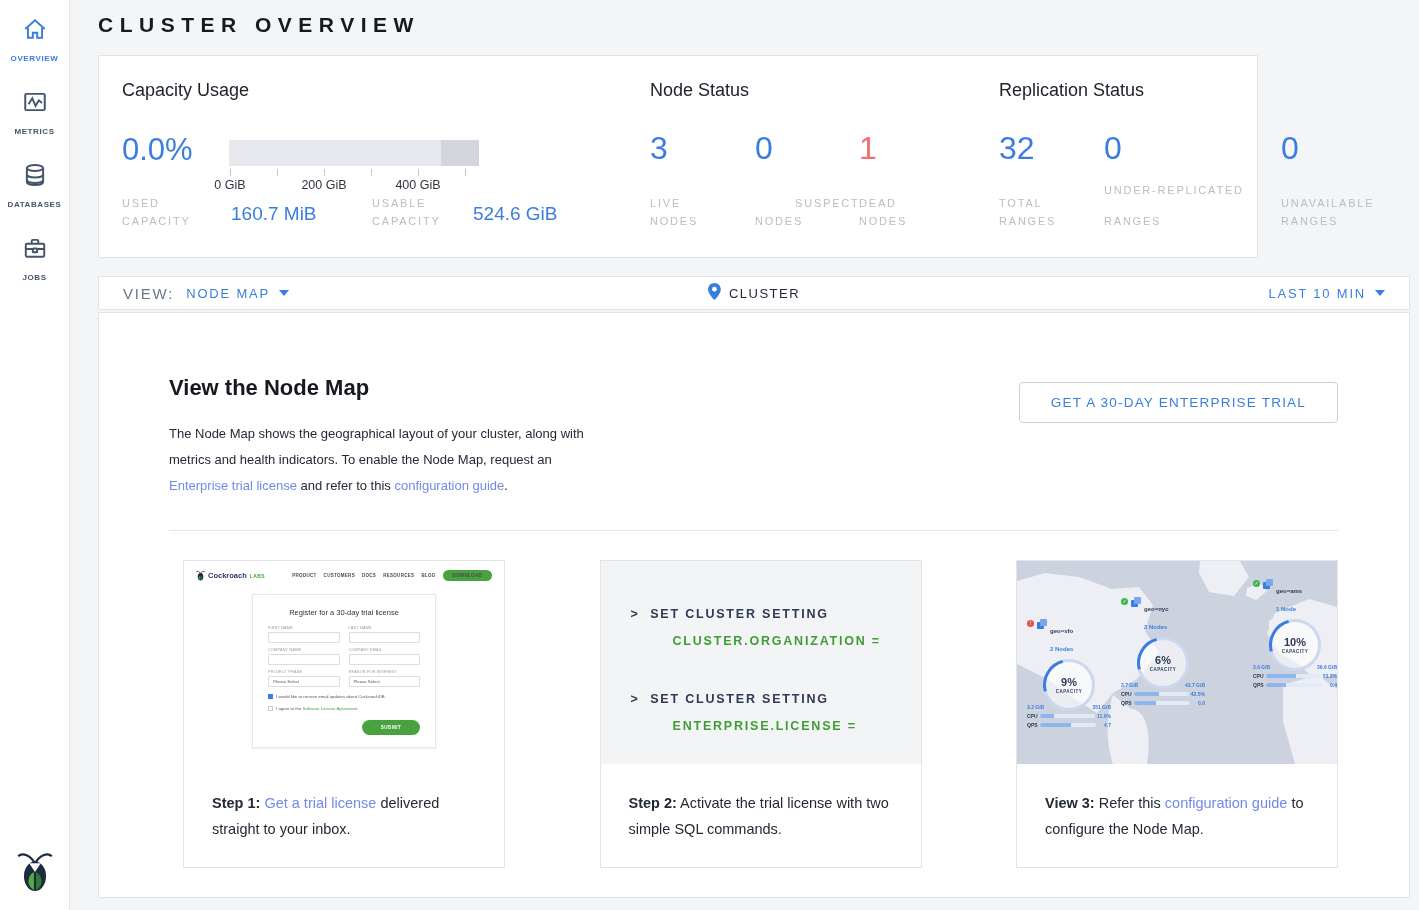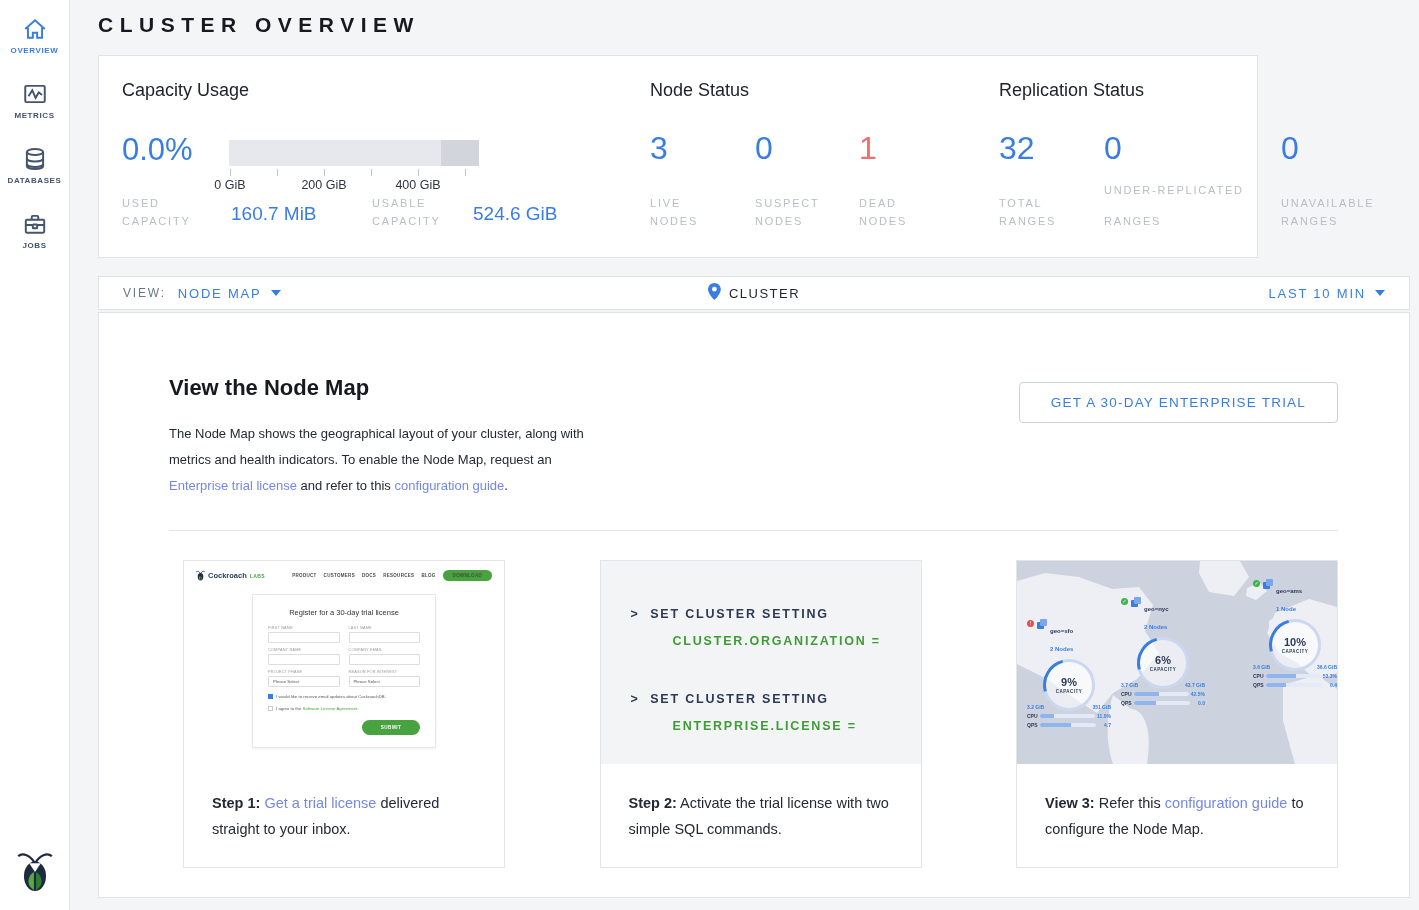--- a/index.html
+++ b/index.html
@@ -5,21 +5,21 @@
   * { box-sizing: border-box; }
   html,body { margin:0; padding:0; }
   body {
     width:1419px; height:910px; position:relative; overflow:hidden;
     background:#f4f5f6; color:#20242c;
     font-family:"Liberation Sans", sans-serif;
   }
   
   .sidebar { position:absolute; left:0; top:0; bottom:0; width:70px; background:#fff;
              border-right:1px solid #e4e5e9; z-index:3; }
-  .nav-item { display:flex; flex-direction:column; align-items:center; gap:0;
+  .nav-item { display:flex; flex-direction:column; align-items:center; gap:8px;
               padding:16px 12px 10px; cursor:pointer;justify-content:flex-end; }
   .nav-item svg { stroke:#44546d; }
   .nav-item.active svg { stroke:#3a7de1; }
   .nav-label { font-size:8px; font-weight:bold; letter-spacing:.6px; color:#44546d; }
   .nav-item.active .nav-label { color:#3a7de1; }
   .bug-logo { position:absolute; bottom:14px; left:50%; transform:translateX(-50%); }
   
   .main { position:absolute; left:70px; top:0; right:0; bottom:0; }
   .page-title { position:absolute; left:28px; top:13px; margin:0;
                 font-size:21px; font-weight:600; letter-spacing:6.5px; color:#16191f; }
@@ -33,21 +33,21 @@
   .big-num { position:absolute; top:74px; font-size:32px; color:#3a7de1; }
   .big-num.red { color:#ee6f6c; }
   .mini-label { position:absolute; font-size:11px; font-weight:500; letter-spacing:1.8px; color:#b9bdc5; }
   .blue-val { position:absolute; top:147px; font-size:19px; color:#3a7de1; }
   .gauge-bar { position:absolute; left:130px; top:84px; width:250px; height:26px; background:#e7e8ed; }
   .gauge-end { position:absolute; right:0; top:0; width:38px; height:26px; background:#d3d5dd; }
   .tick { position:absolute; top:113px; width:1px; height:7px; background:#c2c5cc; }
   .tick-label { position:absolute; top:122px; font-size:12.5px; color:#30353e; transform:translateX(-50%); }
   
   .vb-group { display:flex; align-items:center; cursor:pointer; }
-  .vb-label { font-size:12px; letter-spacing:1.8px; color:#68788c; margin-right:12px; }
+  .vb-label { font-size:15px; letter-spacing:1.8px; color:#68788c; margin-right:12px; }
   .vb-value { font-size:13px; letter-spacing:1.8px; color:#3a7de1; font-weight:500; }
   .caret { width:0; height:0; border-left:5px solid transparent; border-right:5px solid transparent;
            border-top:6px solid #3a7de1; display:inline-block; margin-left:9px; }
   .vb-center { position:absolute; left:50%; transform:translateX(-50%);
                display:flex; align-items:center; gap:8px; font-size:13px;
                letter-spacing:1.5px; color:#1e2530; font-weight:500; }
   .vb-right { margin-left:auto; }
   
   .nm-title { position:absolute; left:70px; top:62px; margin:0; font-size:22px; font-weight:600; color:#16191f; }
   .nm-desc { position:absolute; left:70px; top:108px; width:480px; margin:0;
@@ -194,21 +194,21 @@
     <span class="blue-val" style="left:132px">160.7 MiB</span>
     <span class="mini-label" style="left:273px;top:141px">USABLE</span>
     <span class="mini-label" style="left:273px;top:159px">CAPACITY</span>
     <span class="blue-val" style="left:374px">524.6 GiB</span>
 
     <h2 class="section-title" style="left:551px">Node Status</h2>
     <span class="big-num" style="left:551px">3</span>
     <span class="mini-label" style="left:551px;top:141px">LIVE</span>
     <span class="mini-label" style="left:551px;top:159px">NODES</span>
     <span class="big-num" style="left:656px">0</span>
-    <span class="mini-label" style="left:656px;top:141px">SUSPECT</span>
+    <span class="mini-label" style="left:696px;top:141px">SUSPECT</span>
     <span class="mini-label" style="left:656px;top:159px">NODES</span>
     <span class="big-num red" style="left:760px">1</span>
     <span class="mini-label" style="left:760px;top:141px">DEAD</span>
     <span class="mini-label" style="left:760px;top:159px">NODES</span>
 
     <h2 class="section-title" style="left:900px">Replication Status</h2>
     <span class="big-num" style="left:900px">32</span>
     <span class="mini-label" style="left:900px;top:141px">TOTAL</span>
     <span class="mini-label" style="left:900px;top:159px">RANGES</span>
     <span class="big-num" style="left:1005px">0</span>

